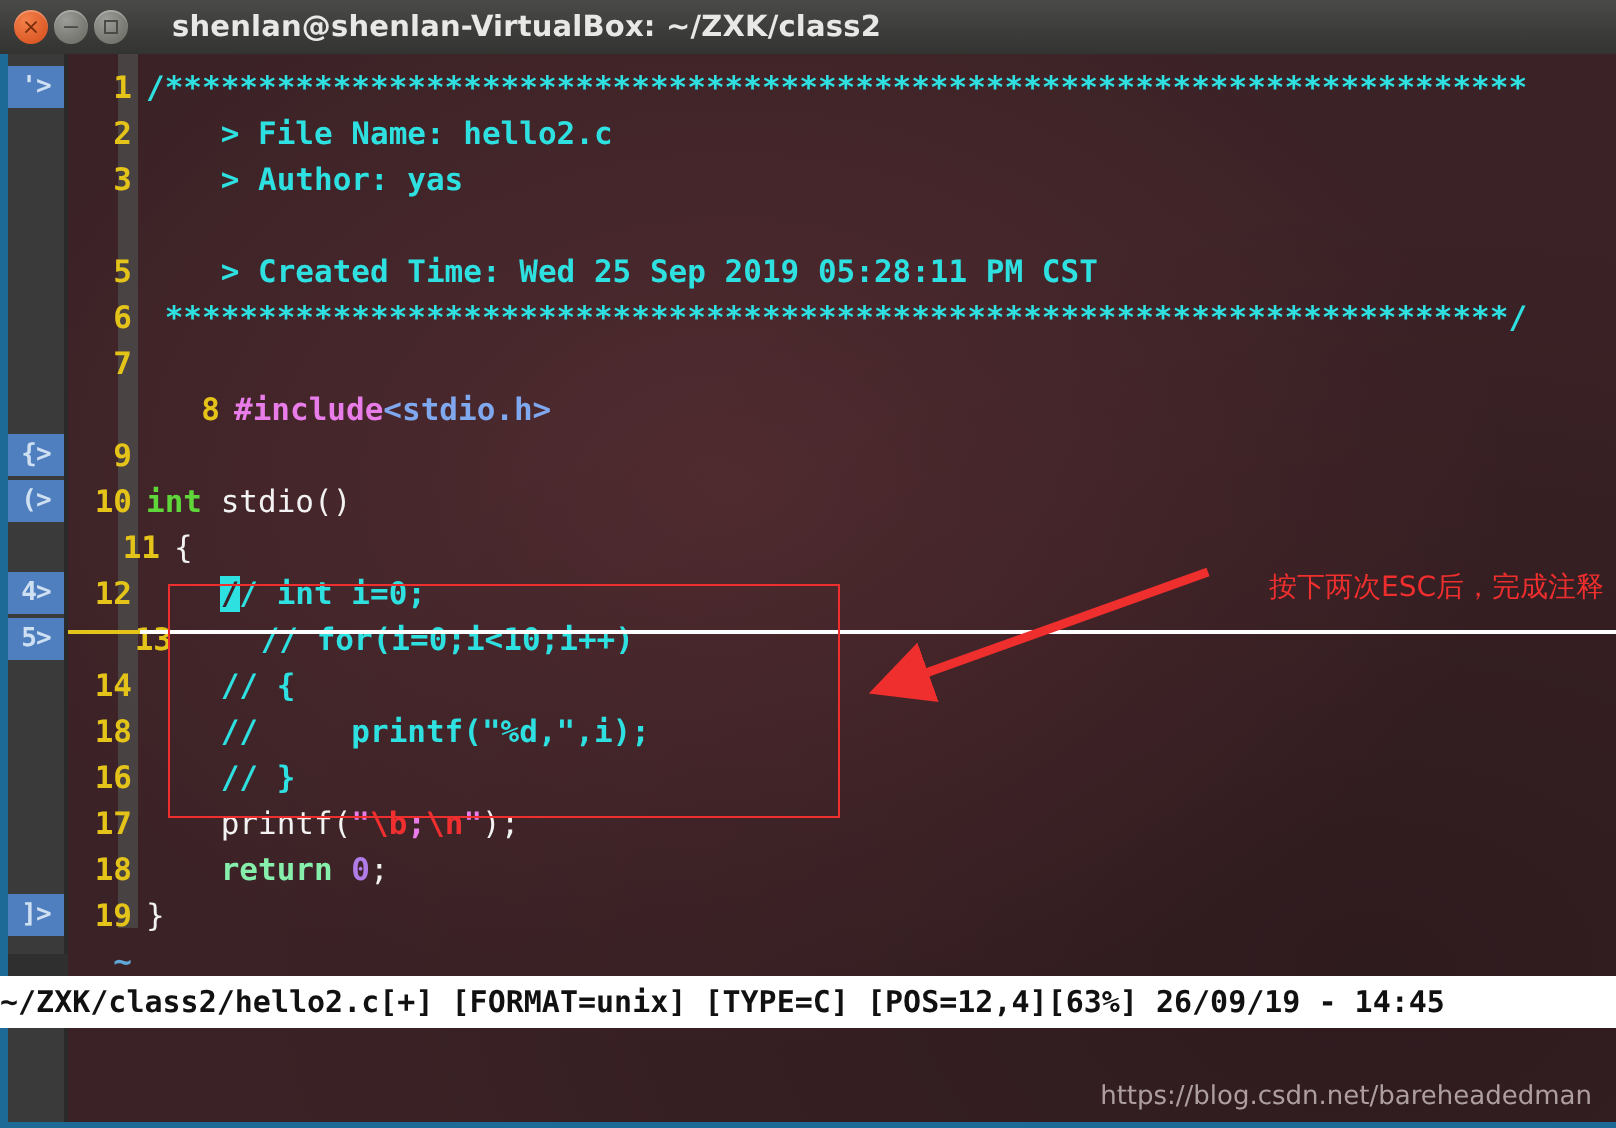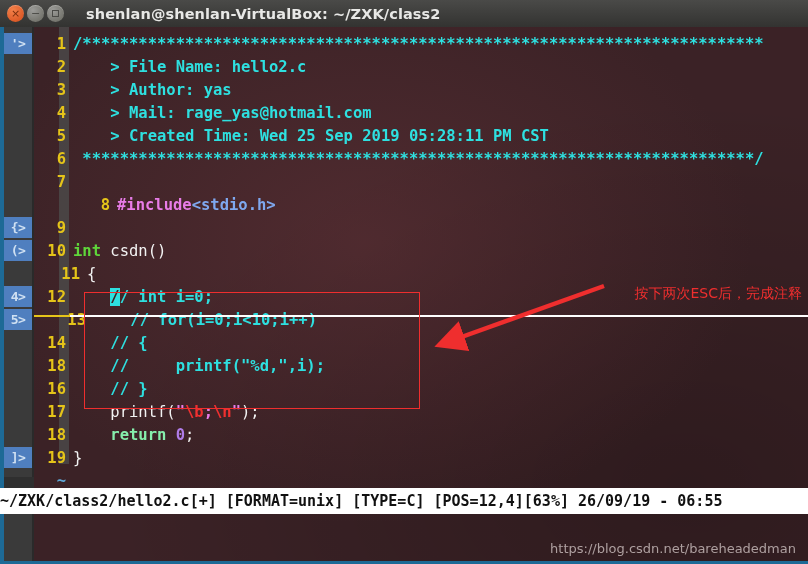--- a/index.html
+++ b/index.html
@@ -337,27 +337,26 @@
         <div class="mark" style="top: 420px;">]&gt;</div>
       </div>
     <div id="gutter-edge"></div>
 
     <div id="indent-guide"></div>
 
     <div id="code">
         <div class="line" style="top: 6px;"><span class="lnum">1</span><span class="ltext"><span class="c-comment">/*************************************************************************</span></span></div>
         <div class="line" style="top: 29px;"><span class="lnum">2</span><span class="ltext"><span class="c-comment">    &gt; File Name: hello2.c</span></span></div>
         <div class="line" style="top: 52px;"><span class="lnum">3</span><span class="ltext"><span class="c-comment">    &gt; Author: yas</span></span></div>
-        <div class="line" style="top: 75px;"><span class="lnum">4</span><span class="ltext"><span class="c-comment">    &gt; Mail: rage_yas@hotmail.com</span></span></div>
         <div class="line" style="top: 98px;"><span class="lnum">5</span><span class="ltext"><span class="c-comment">    &gt; Created Time: Wed 25 Sep 2019 05:28:11 PM CST</span></span></div>
         <div class="line" style="top: 121px;"><span class="lnum">6</span><span class="ltext"><span class="c-comment"> ************************************************************************/</span></span></div>
         <div class="line" style="top: 144px;"><span class="lnum">7</span><span class="ltext"></span></div>
         <div class="line" style="top: 167px; margin-left: 44px;"><span class="lnum">8</span><span class="ltext"><span class="c-pre">#include</span><span class="c-inc">&lt;stdio.h&gt;</span></span></div>
         <div class="line" style="top: 190px;"><span class="lnum">9</span><span class="ltext"></span></div>
-        <div class="line" style="top: 213px;"><span class="lnum">10</span><span class="ltext"><span class="c-type">int</span><span class="c-plain"> csdn()</span></span></div>
+        <div class="line" style="top: 213px;"><span class="lnum">10</span><span class="ltext"><span class="c-type">int</span><span class="c-plain"> stdio()</span></span></div>
         <div class="line" style="top: 236px; margin-left: 14px;"><span class="lnum">11</span><span class="ltext"><span class="c-plain">{</span></span></div>
         <div class="line" style="top: 259px;"><span class="lnum">12</span><span class="ltext"><span class="c-comment">    <span class="cursor">/</span>/ int i=0;</span></span></div>
         <div class="line" style="top: 282px; padding-left: 20px;"><span class="lnum">13</span><span class="ltext"><span class="c-comment">    // for(i=0;i&lt;10;i++)</span></span></div>
         <div class="line" style="top: 305px;"><span class="lnum">14</span><span class="ltext"><span class="c-comment">    // {</span></span></div>
         <div class="line" style="top: 328px;"><span class="lnum">18</span><span class="ltext"><span class="c-comment">    //     printf("%d,",i);</span></span></div>
         <div class="line" style="top: 351px;"><span class="lnum">16</span><span class="ltext"><span class="c-comment">    // }</span></span></div>
         <div class="line" style="top: 374px;"><span class="lnum">17</span><span class="ltext"><span class="c-plain">    printf(</span><span class="c-str">"</span><span class="c-esc">\b</span><span class="c-str">;</span><span class="c-esc">\n</span><span class="c-str">"</span><span class="c-plain">);</span></span></div>
         <div class="line" style="top: 397px;"><span class="lnum">18</span><span class="ltext"><span class="c-plain">    </span><span class="c-kw">return</span><span class="c-plain"> </span><span class="c-num">0</span><span class="c-plain">;</span></span></div>
         <div class="line" style="top: 420px;"><span class="lnum">19</span><span class="ltext"><span class="c-plain">}</span></span></div>
         <div class="line" style="top: 443px;"><span class="tilde">~</span></div>
@@ -373,19 +372,19 @@
       <defs>
         <marker id="arrowhead" markerWidth="7" markerHeight="7" refX="5.2" refY="3.5" orient="auto">
           <polygon points="0 0, 7 3.5, 0 7" fill="#ef2e2e"></polygon>
         </marker>
       </defs>
       <line x1="184" y1="4" x2="22" y2="62" stroke="#ef2e2e" stroke-width="4.5" marker-end="url(#arrowhead)"></line>
     </svg>
 
     <div id="status-stub"></div>
 
-    <div id="statusline">~/ZXK/class2/hello2.c[+] [FORMAT=unix] [TYPE=C] [POS=12,4][63%] 26/09/19 - 06:55</div>
+    <div id="statusline">~/ZXK/class2/hello2.c[+] [FORMAT=unix] [TYPE=C] [POS=12,4][63%] 26/09/19 - 14:45</div>
 
     <div id="watermark">https://blog.csdn.net/bareheadedman</div>
     <div id="bottom-edge"></div>
     <div id="resize-grip"></div>
   </div>
 </div>
 
 </body></html>

